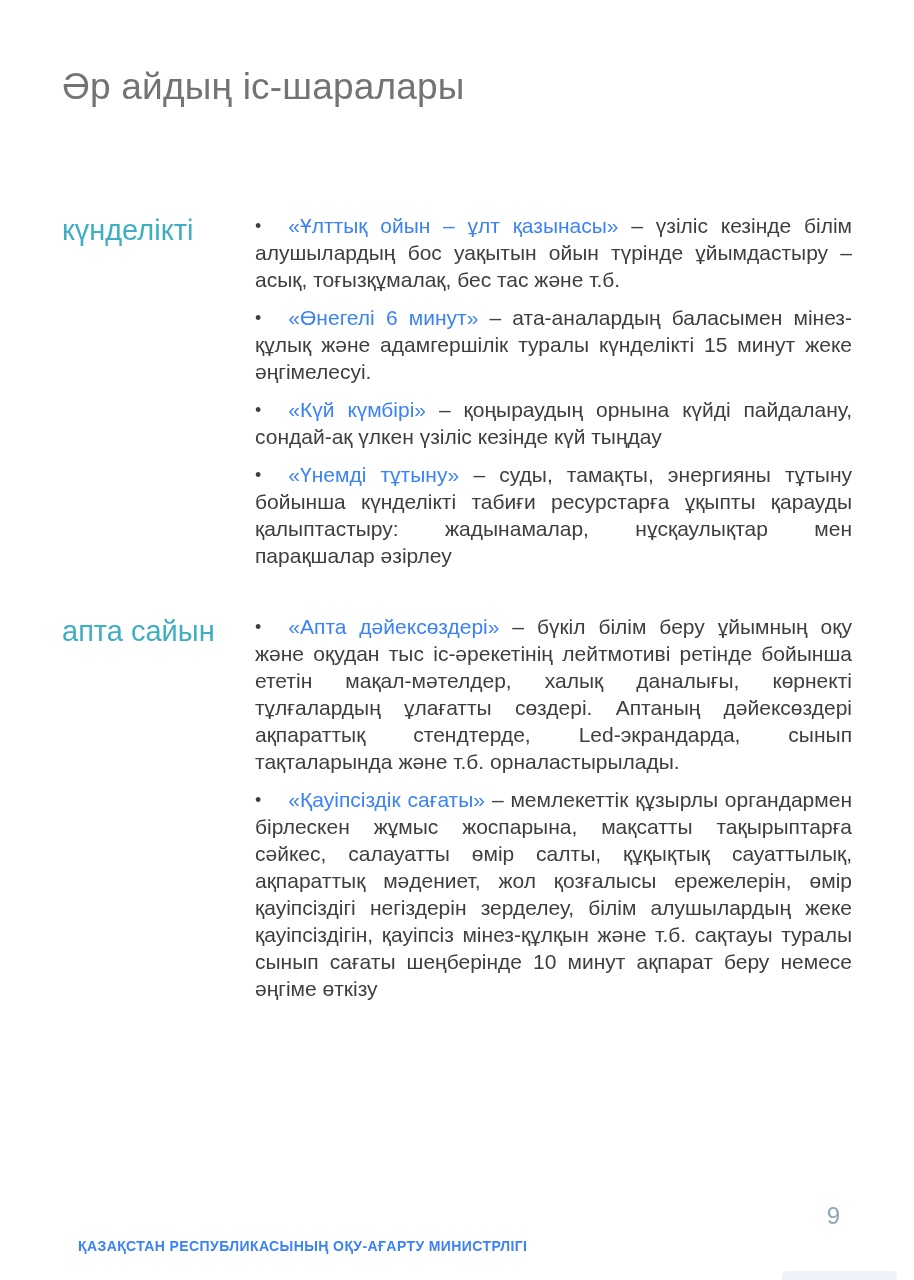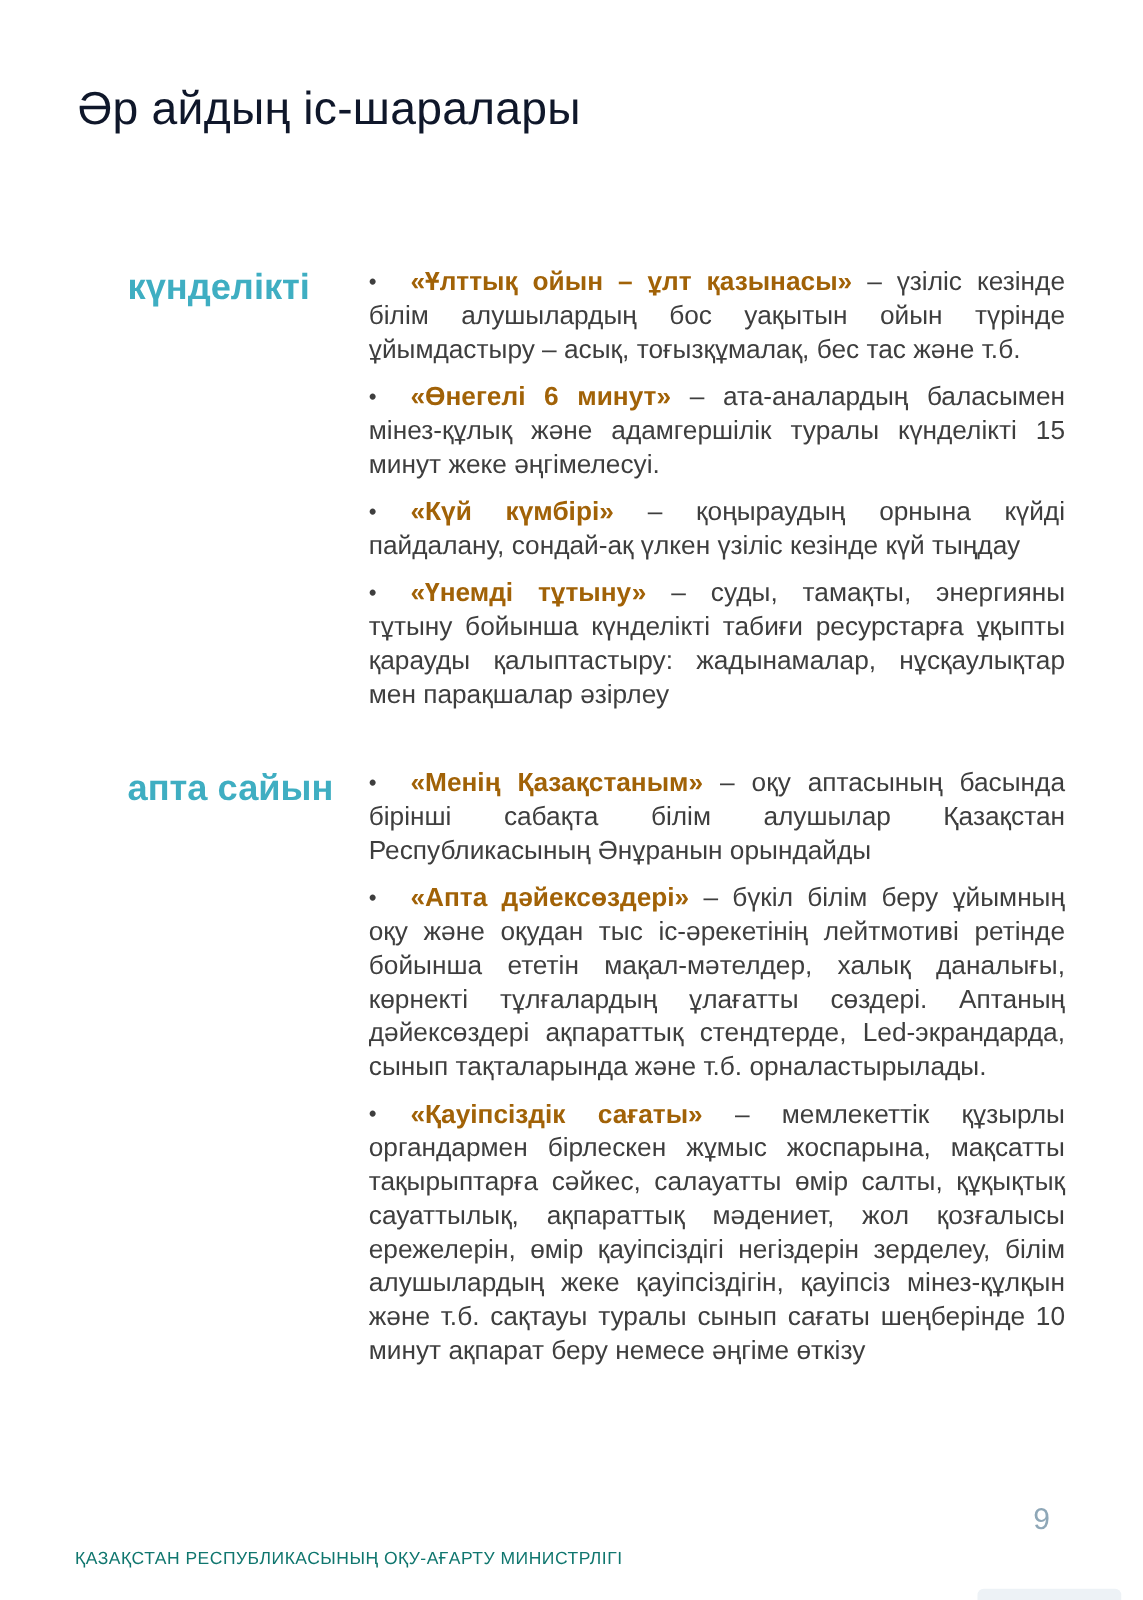--- a/index.html
+++ b/index.html
@@ -5,51 +5,50 @@
   html,body{margin:0;padding:0;}
   body{
     width:914px;height:1280px;background:#ffffff;position:relative;
     font-family:"Liberation Sans","DejaVu Sans",sans-serif;
     -webkit-font-smoothing:antialiased;overflow:hidden;
   }
   .page{position:absolute;inset:0;}
 
   .title{
     position:absolute;left:62px;top:66px;margin:0;
-    font-size:37px;font-weight:500;color:#0f172a;letter-spacing:.2px;
+    font-size:37px;font-weight:500;color:#737373;letter-spacing:.2px;
   }
 
   .content{position:absolute;left:62px;top:212px;width:790px;}
   .section{display:flex;align-items:flex-start;}
   .section + .section{margin-top:44px;justify-content:space-between;}
 
   .label-col{
     width:193px;flex:none;
-    color:#3faec2;font-size:29px;line-height:1.15;font-weight:700;
+    color:#3faec2;font-size:29px;line-height:1.15;font-weight:400;
     padding-top:2px;
-    margin-left:40px;
   }
 
   .items{flex:1;min-width:0;}
   p.item{
     margin:0 0 11px 0;
     font-size:21px;line-height:27px;color:#3e3e3e;
     text-align:justify;text-justify:inter-word;
   }
   p.item:last-child{margin-bottom:0;}
   .bullet{
     display:inline-block;margin-right:26px;color:#3e3e3e;
     transform:scale(.85);transform-origin:left center;
   }
-  .item-title{font-weight:700;color:#a16207;}
+  .item-title{font-weight:400;color:#3b82f6;}
 
   .footer-text{
-    position:absolute;left:60px;top:1238px;
-    font-size:14px;font-weight:400;letter-spacing:.4px;
-    color:#0f766e;
+    position:absolute;left:78px;top:1238px;
+    font-size:14px;font-weight:700;letter-spacing:.4px;
+    color:#3b82f6;
   }
   .page-num{
     position:absolute;top:1202px;right:74px;
     font-size:24px;color:#8ea7b7;
   }
   .corner-accent{
     position:absolute;right:17px;bottom:0;width:115px;height:9px;
     background:#edf2f6;border-radius:5px 5px 0 0;
   }
 </style>
@@ -72,22 +71,20 @@
         <p class="item"><span class="bullet">•</span><b class="item-title">«Күй күмбірі»</b>
           <span class="item-text">– қоңыраудың орнына күйді пайдалану, сондай-ақ үлкен үзіліс кезінде күй тыңдау</span></p>
         <p class="item"><span class="bullet">•</span><b class="item-title">«Үнемді тұтыну»</b>
           <span class="item-text">– суды, тамақты, энергияны тұтыну бойынша күнделікті табиғи ресурстарға ұқыпты қарауды қалыптастыру: жадынамалар, нұсқаулықтар мен парақшалар әзірлеу</span></p>
       </div>
     </section>
 
     <section class="section">
       <div class="label-col">апта сайын</div>
       <div class="items">
-        <p class="item"><span class="bullet">•</span><b class="item-title">«Менің Қазақстаным»</b>
-          <span class="item-text">– оқу аптасының басында бірінші сабақта білім алушылар Қазақстан Республикасының Әнұранын орындайды</span></p>
         <p class="item"><span class="bullet">•</span><b class="item-title">«Апта дәйексөздері»</b>
           <span class="item-text">– бүкіл білім беру ұйымның оқу және оқудан тыс іс-әрекетінің лейтмотиві ретінде бойынша ететін мақал-мәтелдер, халық даналығы, көрнекті тұлғалардың ұлағатты сөздері. Аптаның дәйексөздері ақпараттық стендтерде, Led-экрандарда, сынып тақталарында және т.б. орналастырылады.</span></p>
         <p class="item"><span class="bullet">•</span><b class="item-title">«Қауіпсіздік сағаты»</b>
           <span class="item-text">– мемлекеттік құзырлы органдармен бірлескен жұмыс жоспарына, мақсатты тақырыптарға сәйкес, салауатты өмір салты, құқықтық сауаттылық, ақпараттық мәдениет, жол қозғалысы ережелерін, өмір қауіпсіздігі негіздерін зерделеу, білім алушылардың жеке қауіпсіздігін, қауіпсіз мінез-құлқын және т.б. сақтауы туралы сынып сағаты шеңберінде 10 минут ақпарат беру немесе әңгіме өткізу</span></p>
       </div>
     </section>
 
   </div>
 
   <div class="footer-text">ҚАЗАҚСТАН РЕСПУБЛИКАСЫНЫҢ ОҚУ-АҒАРТУ МИНИСТРЛІГІ</div>

